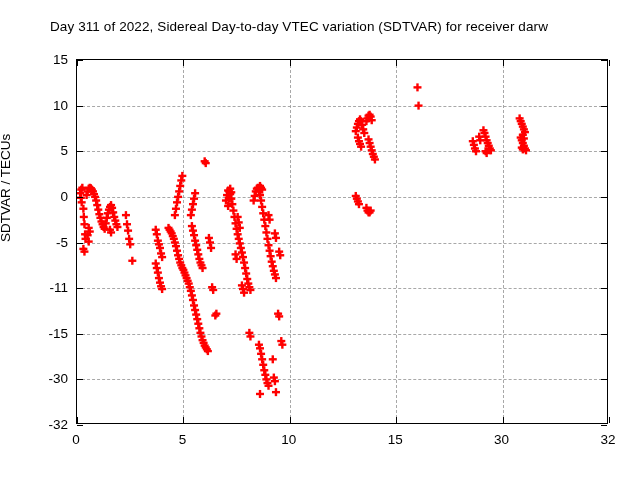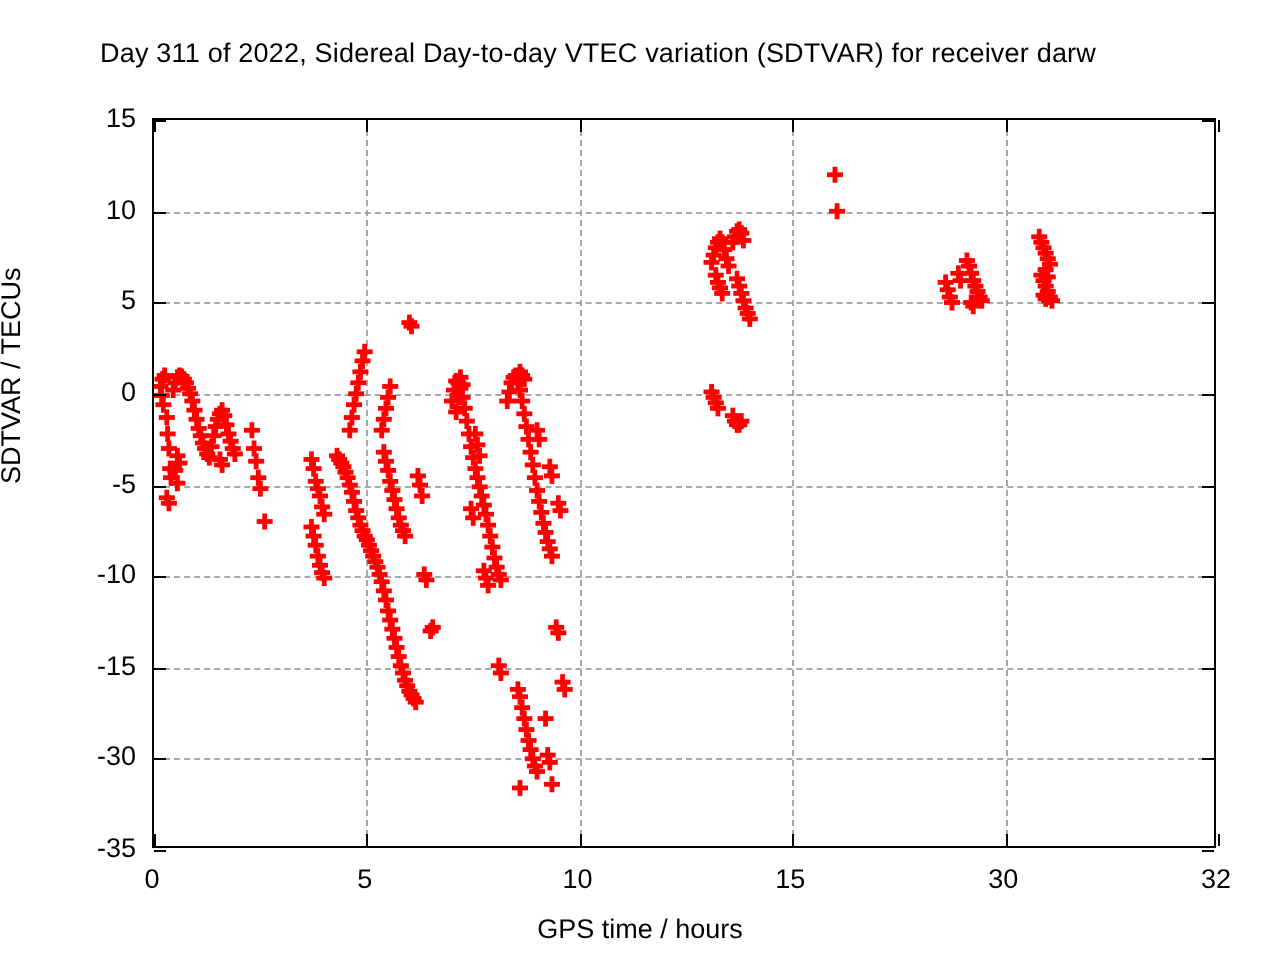--- a/index.html
+++ b/index.html
@@ -47,21 +47,20 @@
 </style>
 </head>
 <body>
 
 <div id="root">
 
   <div id="plot-title">Day 311 of 2022, Sidereal Day-to-day VTEC variation (SDTVAR) for receiver darw</div>
 
   <div id="y-axis-title">SDTVAR / TECUs</div>
 
-  <div id="x-axis-title">GPS time / hours</div>
 
   <div id="plot-frame">
     <div id="grid-layer">
         <div class="gridline-h" style="top: 45.625px;"></div>
         <div class="gridline-h" style="top: 91.25px;"></div>
         <div class="gridline-h" style="top: 136.875px;"></div>
         <div class="gridline-h" style="top: 182.5px;"></div>
         <div class="gridline-h" style="top: 228.125px;"></div>
         <div class="gridline-h" style="top: 273.75px;"></div>
         <div class="gridline-h" style="top: 319.375px;"></div>
@@ -1289,24 +1288,24 @@
       <div class="tick-x" style="left: 532px;"></div>
       <div class="tick-x-t" style="left: 532px;"></div>
     </div>
 
   <div id="tick-labels">
       <div class="ylabel-txt" style="left: 28px; top: 59px;">15</div>
       <div class="ylabel-txt" style="left: 28px; top: 104.625px;">10</div>
       <div class="ylabel-txt" style="left: 28px; top: 150.25px;">5</div>
       <div class="ylabel-txt" style="left: 28px; top: 195.875px;">0</div>
       <div class="ylabel-txt" style="left: 28px; top: 241.5px;">-5</div>
-      <div class="ylabel-txt" style="left: 28px; top: 287.125px;">-10</div>
+      <div class="ylabel-txt" style="left: 28px; top: 287.125px;">-11</div>
       <div class="ylabel-txt" style="left: 28px; top: 332.75px;">-15</div>
       <div class="ylabel-txt" style="left: 28px; top: 378.375px;">-30</div>
-      <div class="ylabel-txt" style="left: 28px; top: 424px;">-35</div>
+      <div class="ylabel-txt" style="left: 28px; top: 424px;">-32</div>
       <div class="xlabel-txt" style="left: 76px; top: 432px;">0</div>
       <div class="xlabel-txt" style="left: 182.4px; top: 432px;">5</div>
       <div class="xlabel-txt" style="left: 288.8px; top: 432px;">10</div>
       <div class="xlabel-txt" style="left: 395.2px; top: 432px;">15</div>
       <div class="xlabel-txt" style="left: 501.6px; top: 432px;">30</div>
       <div class="xlabel-txt" style="left: 608px; top: 432px;">32</div>
     </div>
 
 </div>
 

